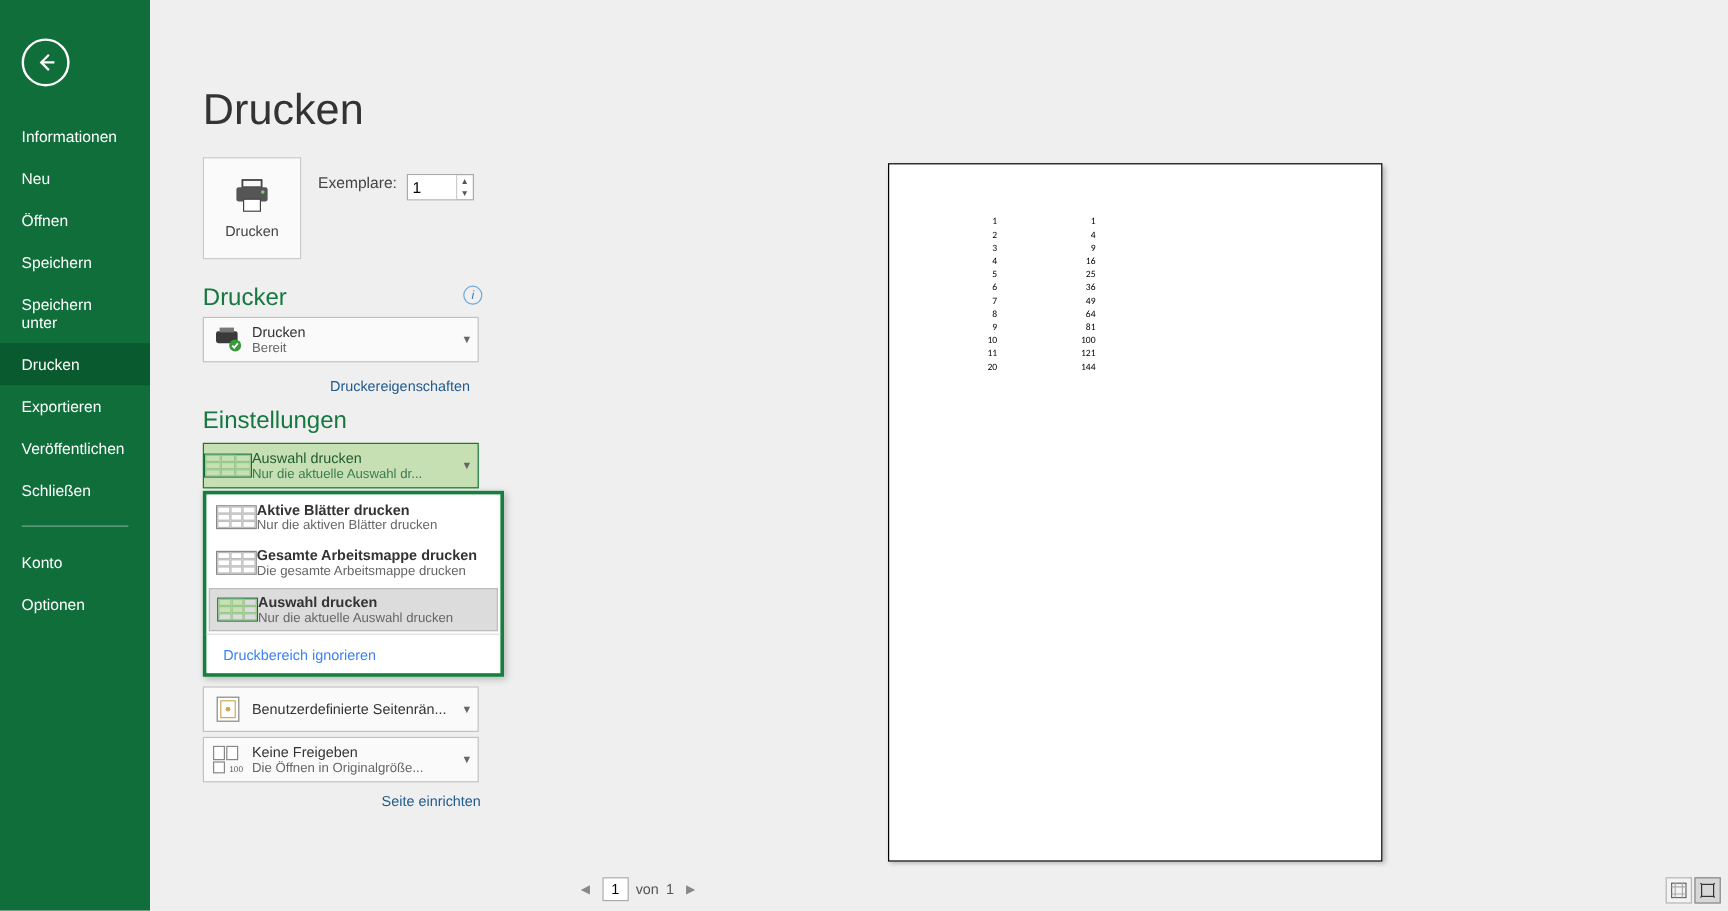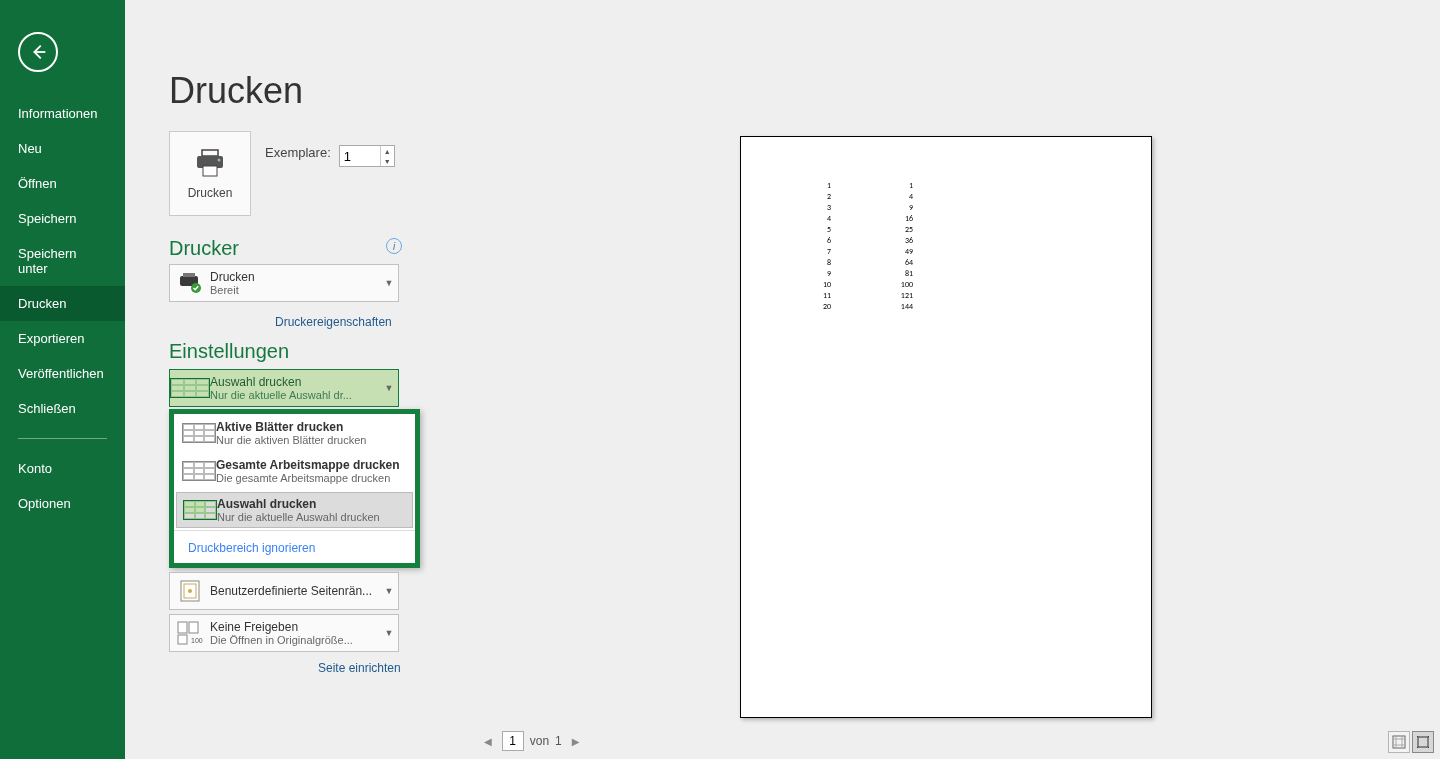--- a/index.html
+++ b/index.html
@@ -40,21 +40,21 @@
   .dropdown .dd-sub { font-size:11px; color:#666; white-space:nowrap; overflow:hidden; text-overflow:ellipsis; }
   .dropdown.active .dd-title { color:#215c33; }
   .dropdown.active .dd-sub { color:#3d7a52; }
   .dropdown .chev { width:18px; color:#666; display:flex; align-items:center; justify-content:center; font-size:9px; }
   .link { color:#215a8e; font-size:12px; cursor:pointer; }
   .printer-dd { left:44px; top:264px; }
   .printer-props { position:absolute; left:150px; top:315px; }
   .section-settings { position:absolute; left:44px; top:340px; }
   .settings-dd-active { left:44px; top:369px; }
   
-  .popup { position:absolute; left:44px; top:409px; width:251px; background:#fff; border:5px solid #15803d; box-shadow: 2px 2px 6px rgba(0,0,0,0.25); }
+  .popup { position:absolute; left:44px; top:409px; width:251px; background:#fff; border:3px solid #15803d; box-shadow: 2px 2px 6px rgba(0,0,0,0.25); }
   .popup-item { display:flex; padding:6px 8px; align-items:center; cursor:pointer; }
   .popup-item.selected { background:#dcdcdc; border:1px solid #bbb; margin:2px; padding:4px 6px; }
   .popup-item .p-icon { width:34px; display:flex; align-items:center; justify-content:center; }
   .popup-item .p-text { flex:1; display:flex; flex-direction:column; }
   .popup-item .p-title { font-size:12px; font-weight:bold; color:#333; }
   .popup-item .p-sub { font-size:11px; color:#666; }
   .popup-sep { border-top:1px solid #ddd; margin:2px 0; }
   .popup-disabled { padding:8px 14px; font-size:12px; color:#3b82f6; }
   .margins-dd { left:44px; top:572px; }
   .scaling-dd { left:44px; top:614px; }

